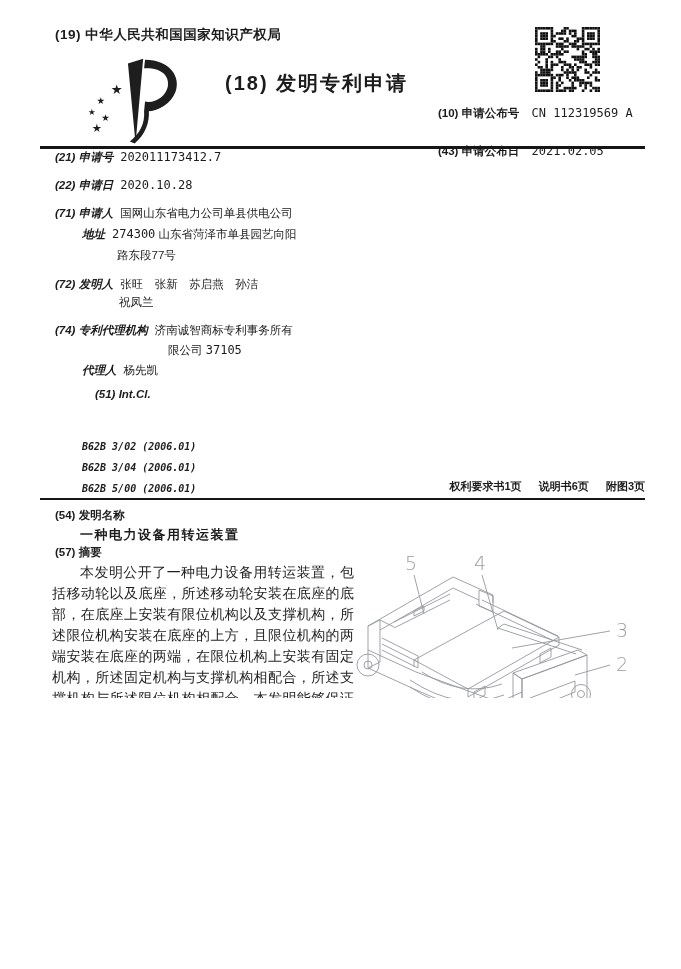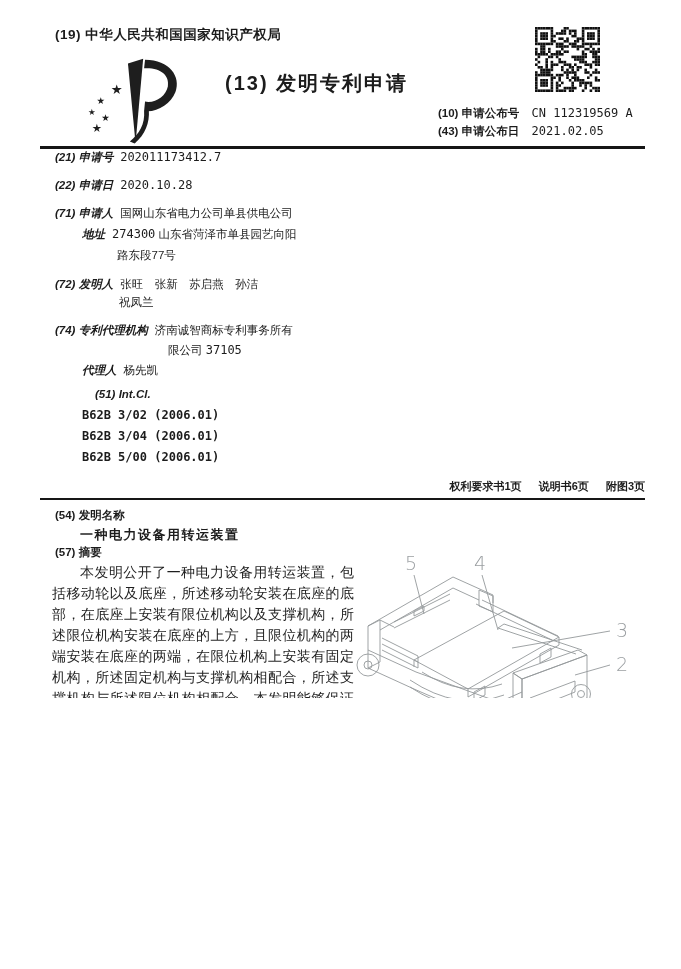--- a/index.html
+++ b/index.html
@@ -8,30 +8,30 @@
   .abs{position:absolute;}
   .cjk-b{font-weight:700;}
   .mono{font-family:"DejaVu Sans Mono",monospace;font-weight:500;}
   .office{left:55px;top:26px;font-size:13.5px;font-weight:700;letter-spacing:0.5px;}
   .doc-type{left:225px;top:70px;font-size:20px;font-weight:700;letter-spacing:2px;}
   .logo{left:84px;top:56px;}
   .qr{left:535px;top:27px;}
   .publine{left:438px;font-size:11.5px;white-space:nowrap;}
   .publine .mono{font-size:12px;}
   .pub-no{top:106px;}
-  .pub-date{top:124px;}
+  .pub-date{top:144px;}
   .rule{background:#161616;}
   .rule1{left:40px;top:146px;width:605px;height:3px;}
   .rule2{left:40px;top:498px;width:605px;height:2px;}
   .brow{position:absolute;font-size:11.5px;white-space:nowrap;}
   .brow .lbl{font-weight:700;margin-right:7px;font-style:italic;}
   .brow .val{font-weight:400;}
   .brow .mono{font-size:12px;}
   .gap{display:inline-block;width:6px;}
-  .intcl{font-family:"DejaVu Sans Mono",monospace;font-weight:600;font-size:12px;}
+  .intcl{font-family:"DejaVu Sans Mono",monospace;font-style:italic;font-weight:600;font-size:10px;margin-top:33px;}
   .pages-info{top:479px;right:36px;font-size:11px;font-weight:700;}
   .pages-info span{margin-left:14px;}
   .s54-label{left:55px;top:508px;font-size:11.5px;font-weight:700;}
   .inv-title{left:80px;top:526px;font-size:13px;font-weight:700;letter-spacing:1.5px;}
   .s57-label{left:55px;top:545px;font-size:11.5px;font-weight:700;}
   .abstract{left:52px;top:562px;width:302px;font-size:14px;line-height:21px;
             text-align:justify;text-indent:2em;font-weight:500;color:#1f1f1f;
             letter-spacing:0px;}
   .figure{left:354px;top:542px;}
   .figure path,.figure circle,.figure line{stroke:#94989b;fill:none;stroke-width:0.9;stroke-linejoin:round;}
@@ -53,21 +53,21 @@
     <path class="ink" d="M46,8 L62,3 L54,92 Z"></path>
     <path class="ink" d="M64,4 C90,4 102,22 96,38 C91,51 76,60 63,58 L64,48 C75,50 86,42 88,32 C90,20 80,12 63,13 Z"></path>
     <path class="ink" d="M63,58 C64,72 58,82 48,90 L53,92 C64,83 69,70 68,57 Z"></path>
     <text x="28" y="40" font-size="14" class="ink">★</text>
     <text x="13" y="50" font-size="10" class="ink">★</text>
     <text x="4" y="62" font-size="9" class="ink">★</text>
     <text x="18" y="68" font-size="10" class="ink">★</text>
     <text x="8" y="80" font-size="12" class="ink">★</text>
   </svg>
 
-  <div class="abs doc-type">(13) 发明专利申请</div>
+  <div class="abs doc-type">(18) 发明专利申请</div>
 
   <svg class="abs qr" width="65" height="65" viewBox="0 0 65 65">
       <rect x="0.00" y="0.00" width="2.60" height="2.60"></rect>
       <rect x="2.60" y="0.00" width="2.60" height="2.60"></rect>
       <rect x="5.20" y="0.00" width="2.60" height="2.60"></rect>
       <rect x="7.80" y="0.00" width="2.60" height="2.60"></rect>
       <rect x="10.40" y="0.00" width="2.60" height="2.60"></rect>
       <rect x="13.00" y="0.00" width="2.60" height="2.60"></rect>
       <rect x="15.60" y="0.00" width="2.60" height="2.60"></rect>
       <rect x="28.60" y="0.00" width="2.60" height="2.60"></rect>

